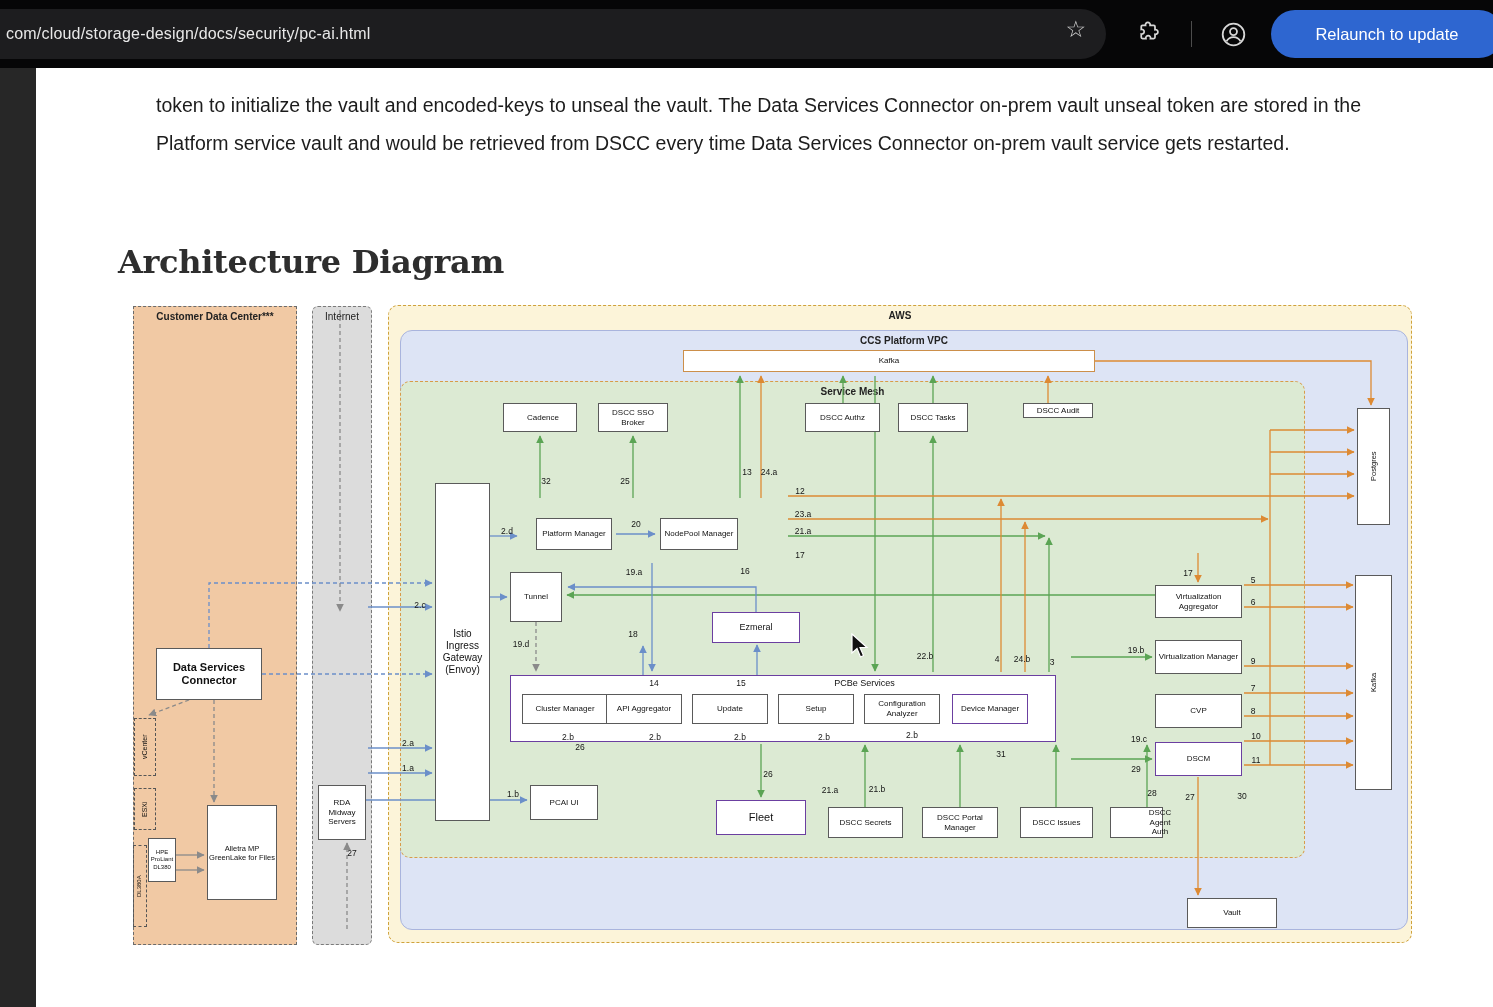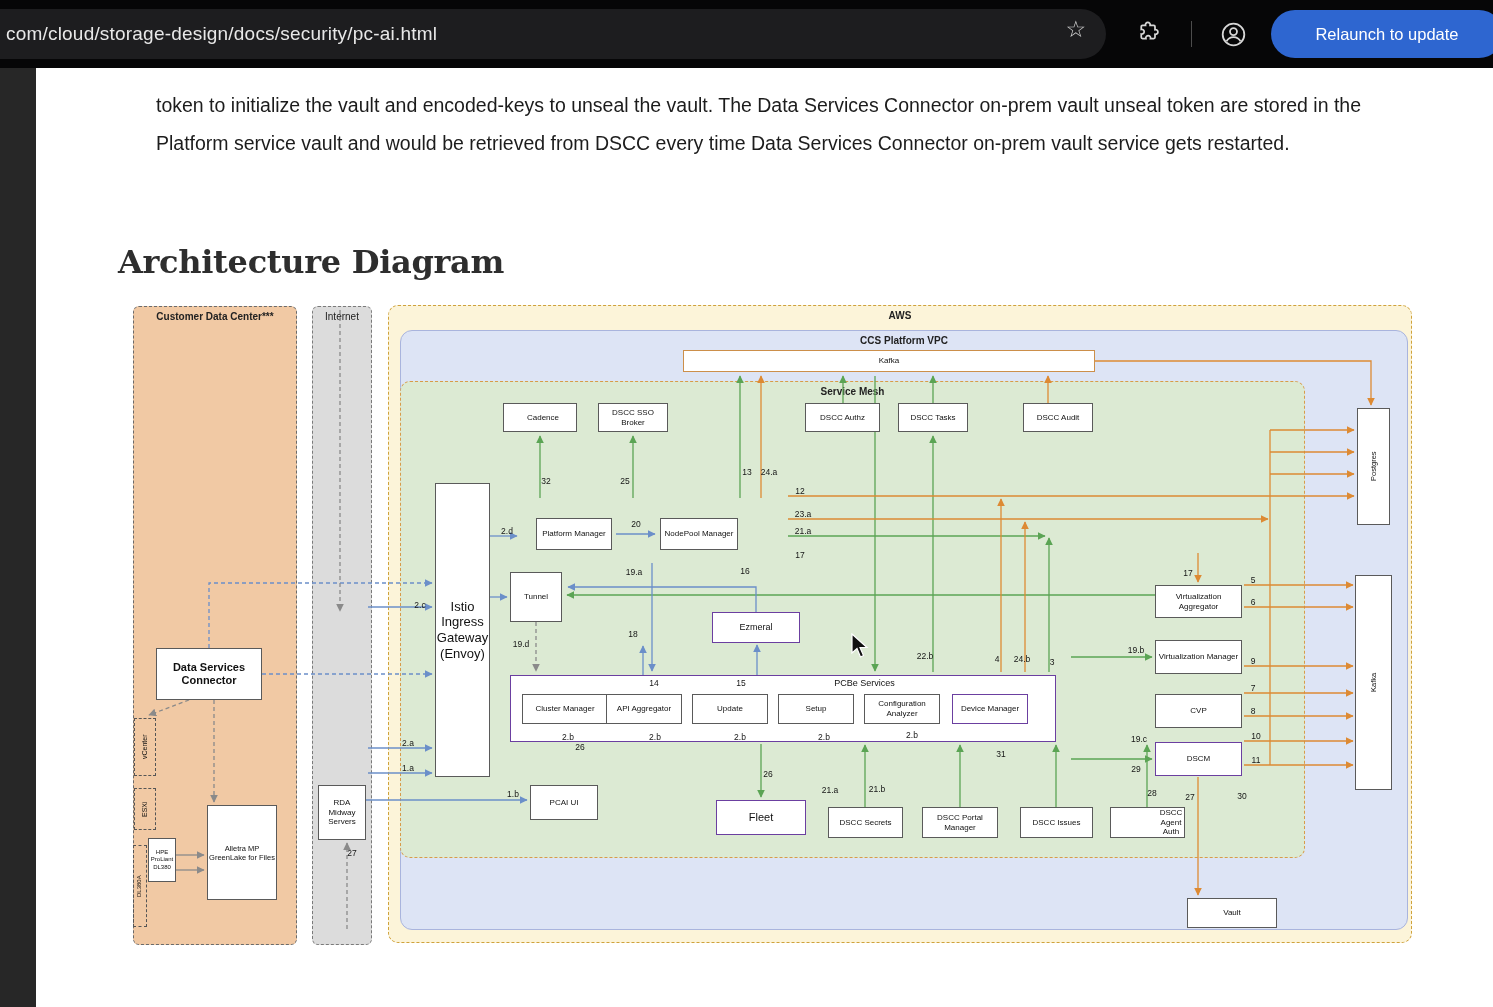--- a/index.html
+++ b/index.html
@@ -3,39 +3,39 @@
 <meta charset="utf-8">
 <style>
   html,body{margin:0;padding:0;}
   body{width:1493px;height:1007px;overflow:hidden;background:#fff;position:relative;
        font-family:"Liberation Sans",sans-serif;}
 
   
   .topbar{position:absolute;left:0;top:0;width:1493px;height:68px;background:var(--topbar-bg,#060607);z-index:5;}
   .urlbar{position:absolute;left:-26px;top:9px;width:1132px;height:50px;background:var(--urlbar-bg,#1d1d1f);
           border-radius:25px;display:flex;align-items:center;}
-  .url-text{margin-left:32px;color:#e8e8e8;font-size:19px;white-space:nowrap;letter-spacing:.2px;}
+  .url-text{margin-left:32px;color:#e8e8e8;font-size:16px;white-space:nowrap;letter-spacing:.2px;}
   .star{position:absolute;right:20px;top:9px;color:#cfcfcf;font-size:23px;line-height:1;cursor:default;}
   .chrome-icon{position:absolute;top:21px;}
   .divider{position:absolute;left:1191px;top:21px;width:1px;height:26px;background:#4c4c4c;}
   .relaunch{position:absolute;left:1271px;top:10px;width:232px;height:48px;border:none;border-radius:24px;
             background:var(--accent-button,#2e66d0);color:#fff;font-size:16.5px;font-family:"Liberation Sans",sans-serif;
             display:flex;align-items:center;justify-content:center;}
   .side-strip{position:absolute;left:0;top:68px;width:36px;height:939px;background:#272727;}
 
   
   .para{position:absolute;left:156px;top:66px;width:1280px;font-size:19.5px;line-height:38px;color:#1c1c1c;}
   .heading{position:absolute;left:118px;top:216px;font-family:"DejaVu Serif","Liberation Serif",serif;
            font-weight:700;font-size:32px;color:#2e2e2e;letter-spacing:-.3px;}
 
   
   .diagram{position:absolute;left:119px;top:295px;width:1294px;height:660px;}
   .region{position:absolute;box-sizing:border-box;}
   .rlabel{position:absolute;top:4px;left:0;right:0;text-align:center;font-size:10px;color:#222;}
-  .r-customer{background:var(--region-customer,#f1c9a4);border:1.5px dashed #6b6b6b;border-radius:6px;}
+  .r-customer{background:var(--region-customer,#f1c9a4);border:1.5px dashed #6b6b6b;border-radius:0;}
   .r-internet{background:var(--region-internet,#dcdcdc);border:1.5px dashed #7a7a7a;border-radius:6px;}
   .r-aws{background:var(--region-aws,#fcf4d9);border:1.5px dashed #cfa23c;border-radius:10px;}
   .r-vpc{background:var(--region-vpc,#dde4f5);border:1px solid #a9b4dd;border-radius:12px;}
   .r-mesh{background:var(--region-mesh,#dcead3);border:1.5px dashed #d89b4a;border-radius:10px;}
   .bold{font-weight:700;}
 
   .box{position:absolute;box-sizing:border-box;background:#fff;border:1px solid #5a5a5a;color:#111;
        display:flex;align-items:center;justify-content:center;text-align:center;
        font-size:8px;line-height:1.2;padding:1px;}
   .purple{border:1.8px solid var(--purple-border,#6b3fa0);}
@@ -182,45 +182,45 @@
     <path class="agr dash" marker-end="url(#mGr)" d="M417,327 L417,376"></path>
     <path class="agr" marker-end="url(#mGr)" d="M57,560 L85,560"></path>
     <path class="agr" marker-end="url(#mGr)" d="M57,575 L85,575"></path>
   </svg>
 
   <div class="box" style="left:564px;top:55px;width:412px;height:22px;border-color:#cc8f4a;">Kafka</div>
   <div class="box" style="left:384px;top:108px;width:74px;height:29px;padding-left:7px;">Cadence</div>
   <div class="box" style="left:479px;top:108px;width:70px;height:29px;">DSCC SSO Broker</div>
   <div class="box" style="left:686px;top:108px;width:75px;height:29px;">DSCC Authz</div>
   <div class="box" style="left:779px;top:108px;width:70px;height:29px;">DSCC Tasks</div>
-  <div class="box" style="left:904px;top:108px;width:70px;height:29px;">DSCC Audit</div>
+  <div class="box" style="left:904px;top:108px;width:70px;height:15px;">DSCC Audit</div>
 
   <div class="box" style="left:417px;top:223px;width:76px;height:32px;">Platform Manager</div>
   <div class="box" style="left:541px;top:223px;width:78px;height:32px;">NodePool Manager</div>
 
   <div class="box" style="left:391px;top:277px;width:52px;height:50px;">Tunnel</div>
-  <div class="box" style="left:316px;top:188px;width:55px;height:294px;font-size:13px;">Istio Ingress Gateway (Envoy)</div>
+  <div class="box" style="left:316px;top:188px;width:55px;height:338px;font-size:10px;">Istio Ingress Gateway (Envoy)</div>
   <div class="box purple" style="left:593px;top:317px;width:88px;height:31px;font-size:9px;">Ezmeral</div>
 
   <div class="group" style="left:391px;top:380px;width:546px;height:67px;">
     <div class="glabel" style="left:30%;">PCBe Services</div>
   </div>
   <div class="box" style="left:403px;top:399px;width:86px;height:30px;">Cluster Manager</div>
   <div class="box" style="left:487px;top:399px;width:76px;height:30px;">API Aggregator</div>
   <div class="box" style="left:573px;top:399px;width:76px;height:30px;">Update</div>
   <div class="box" style="left:659px;top:399px;width:76px;height:30px;">Setup</div>
   <div class="box" style="left:745px;top:399px;width:76px;height:30px;">Configuration Analyzer</div>
   <div class="box purple" style="left:833px;top:399px;width:76px;height:30px;">Device Manager</div>
 
   <div class="box" style="left:411px;top:490px;width:68px;height:35px;">PCAI UI</div>
   <div class="box purple" style="left:597px;top:505px;width:90px;height:35px;font-size:11px;">Fleet</div>
   <div class="box" style="left:709px;top:512px;width:75px;height:31px;">DSCC Secrets</div>
   <div class="box" style="left:803px;top:512px;width:76px;height:31px;">DSCC Portal Manager</div>
   <div class="box" style="left:901px;top:512px;width:73px;height:31px;">DSCC Issues</div>
-  <div class="box" style="left:991px;top:512px;width:75px;height:31px;padding-left:48px;">DSCC Agent Auth</div>
+  <div class="box" style="left:991px;top:512px;width:53px;height:31px;padding-left:48px;">DSCC Agent Auth</div>
 
   <div class="box" style="left:1036px;top:290px;width:87px;height:33px;">Virtualization Aggregator</div>
   <div class="box" style="left:1036px;top:345px;width:87px;height:34px;">Virtualization Manager</div>
   <div class="box" style="left:1036px;top:399px;width:87px;height:34px;">CVP</div>
   <div class="box purple" style="left:1036px;top:447px;width:87px;height:34px;">DSCM</div>
   <div class="box v" style="left:1238px;top:113px;width:33px;height:117px;font-size:7.5px;">Postgres</div>
   <div class="box v" style="left:1236px;top:280px;width:37px;height:215px;font-size:7.5px;">Kafka</div>
   <div class="box" style="left:1068px;top:603px;width:90px;height:30px;">Vault</div>
 
   <div class="box" style="left:37px;top:353px;width:106px;height:52px;font-size:11px;font-weight:700;">Data Services Connector</div>

